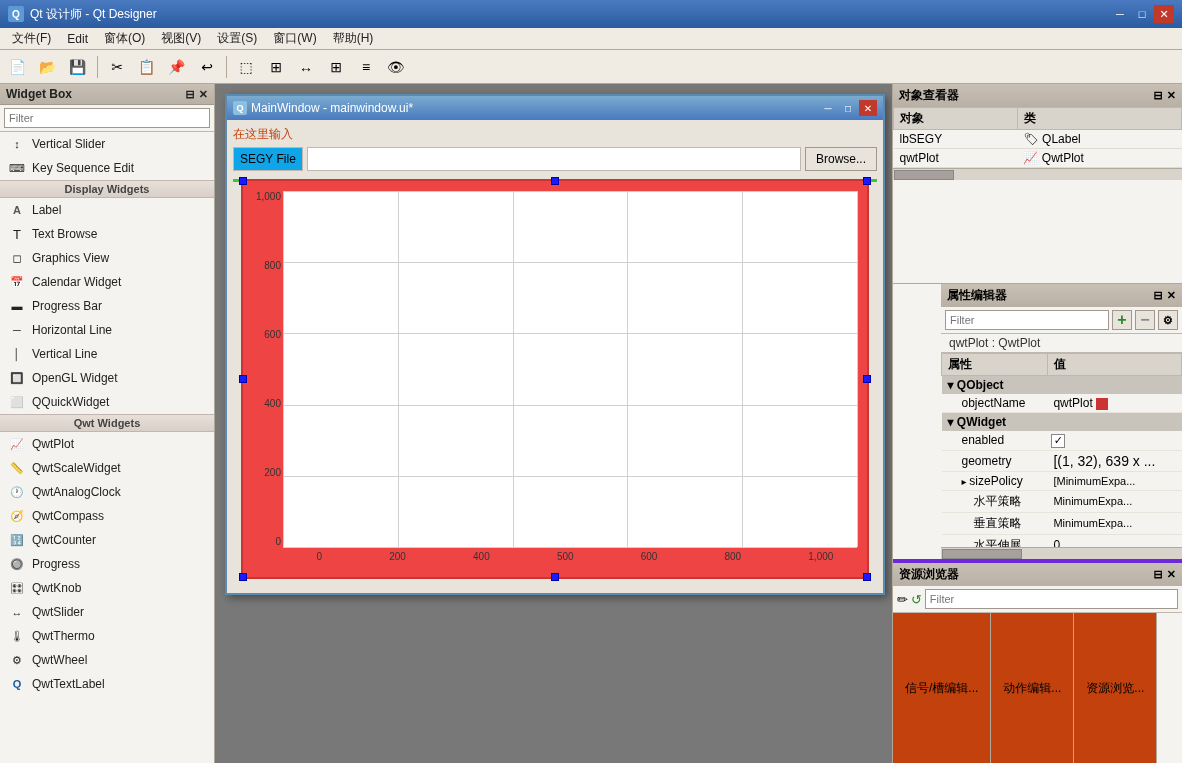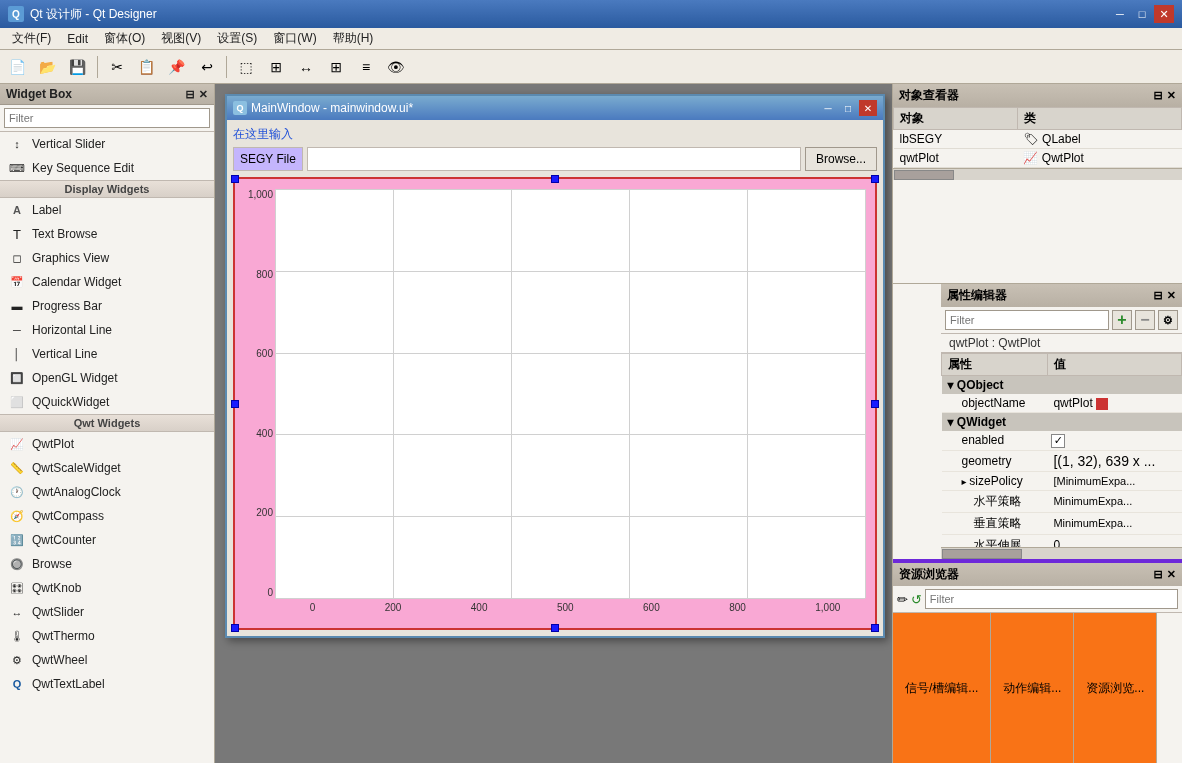--- a/index.html
+++ b/index.html
@@ -185,21 +185,21 @@
       background: #e8e4dc;
       padding: 6px;
     }
     .mw-input-row {
       display: flex;
       align-items: center;
       margin-bottom: 6px;
       gap: 4px;
     }
     .segy-label {
-      background: #c4b5fd;
+      background: #0ea5e9;
       border: 1px solid #c0b8b0;
       padding: 2px 6px;
       font-size: 12px;
       height: 24px;
       display: flex;
       align-items: center;
     }
     .segy-input {
       flex: 1;
       height: 24px;
@@ -211,25 +211,25 @@
       height: 24px;
       padding: 0 10px;
       background: #e8e4dc;
       border: 1px solid #a0988c;
       font-size: 12px;
       cursor: pointer;
     }
 
     
     .qwt-plot {
-      background: #f9a8d4;
+      background: #ef4444;
       border: 2px solid #cc3333;
       position: relative;
-      margin: 0;
-      height: 453px;
+      margin: 8px;
+      height: 400px;
     }
     .plot-inner {
       position: absolute;
       top: 10px; left: 40px; right: 10px; bottom: 30px;
       background: white;
     }
     
     .grid-line-h {
       position: absolute;
       left: 0; right: 0;
@@ -410,21 +410,21 @@
       display: flex;
       height: 100%;
     }
     .bottom-tab {
       padding: 0 12px;
       display: flex;
       align-items: center;
       font-size: 12px;
       border-right: 1px solid #b0a898;
       cursor: pointer;
-      background: #f97316;
+      background: #c2410c;
     }
 
     
     ::-webkit-scrollbar { width: 12px; height: 12px; }
     ::-webkit-scrollbar-track { background: #d8d4cc; }
     ::-webkit-scrollbar-thumb { background: #a8a09c; border: 1px solid #888; }
   </style>
 </head>
 <body>
 
@@ -550,21 +550,21 @@
       <div class="widget-item">
         <div class="wi-icon">🧭</div>
         <span>QwtCompass</span>
       </div>
       <div class="widget-item">
         <div class="wi-icon">🔢</div>
         <span>QwtCounter</span>
       </div>
       <div class="widget-item">
         <div class="wi-icon">🔘</div>
-        <span>Browse</span>
+        <span>Progress</span>
       </div>
       <div class="widget-item">
         <div class="wi-icon">🎛</div>
         <span>QwtKnob</span>
       </div>
       <div class="widget-item">
         <div class="wi-icon">↔</div>
         <span>QwtSlider</span>
       </div>
       <div class="widget-item">
@@ -591,21 +591,21 @@
           <span>MainWindow - mainwindow.ui*</span>
         </div>
         <div class="mw-controls">
           <div class="mw-ctrl-btn">─</div>
           <div class="mw-ctrl-btn">□</div>
           <div class="mw-ctrl-btn mw-ctrl-close">✕</div>
         </div>
       </div>
 
       <div class="mw-body">
-        <div style="color:#1d4ed8;font-size:12px;margin-bottom:4px;">在这里输入</div>
+        <div style="color:#c2410c;font-size:12px;margin-bottom:4px;">在这里输入</div>
 
         <div class="mw-input-row">
           <div class="segy-label">SEGY File</div>
           <input class="segy-input" type="text" style="">
           <button class="browse-btn">Browse...</button>
         </div>
 
         <div style="position:relative;">
 
           <div class="green-line"></div>

